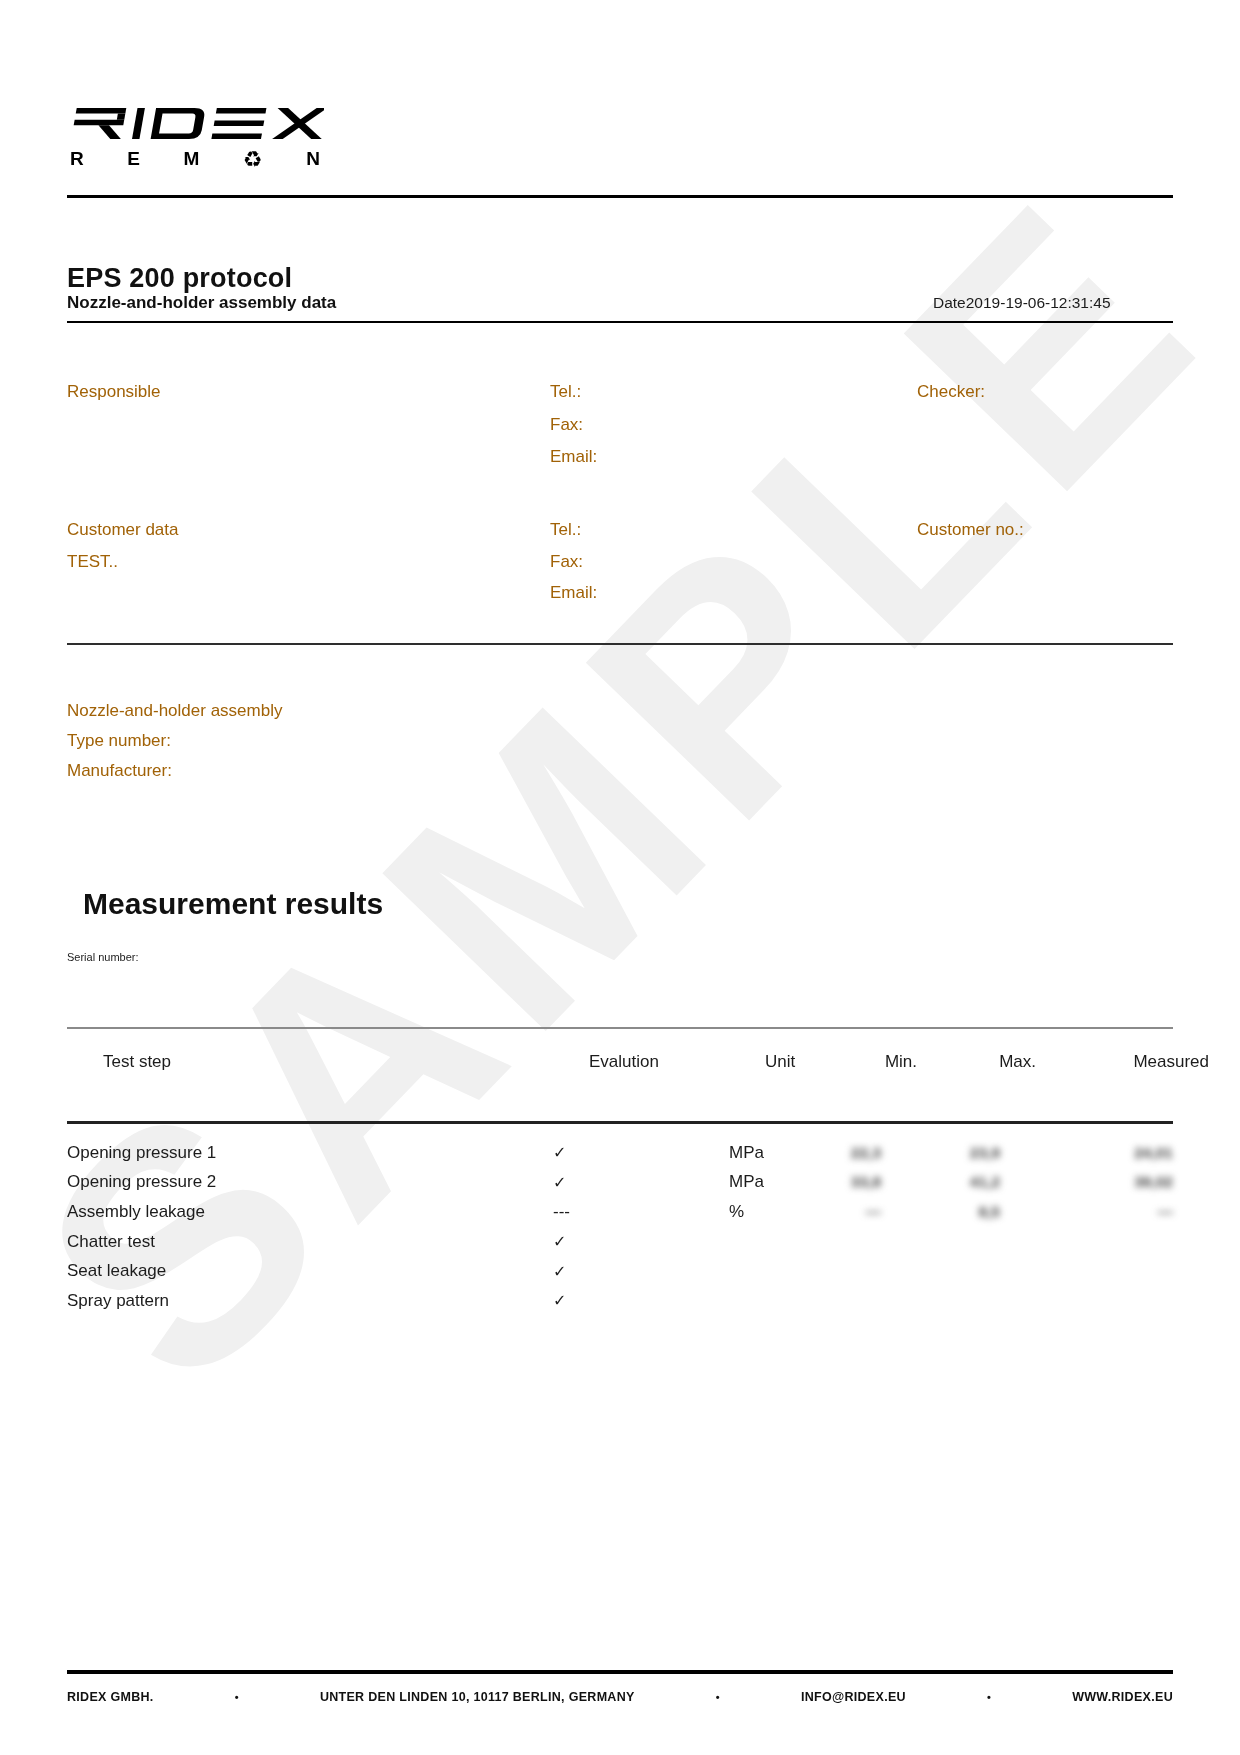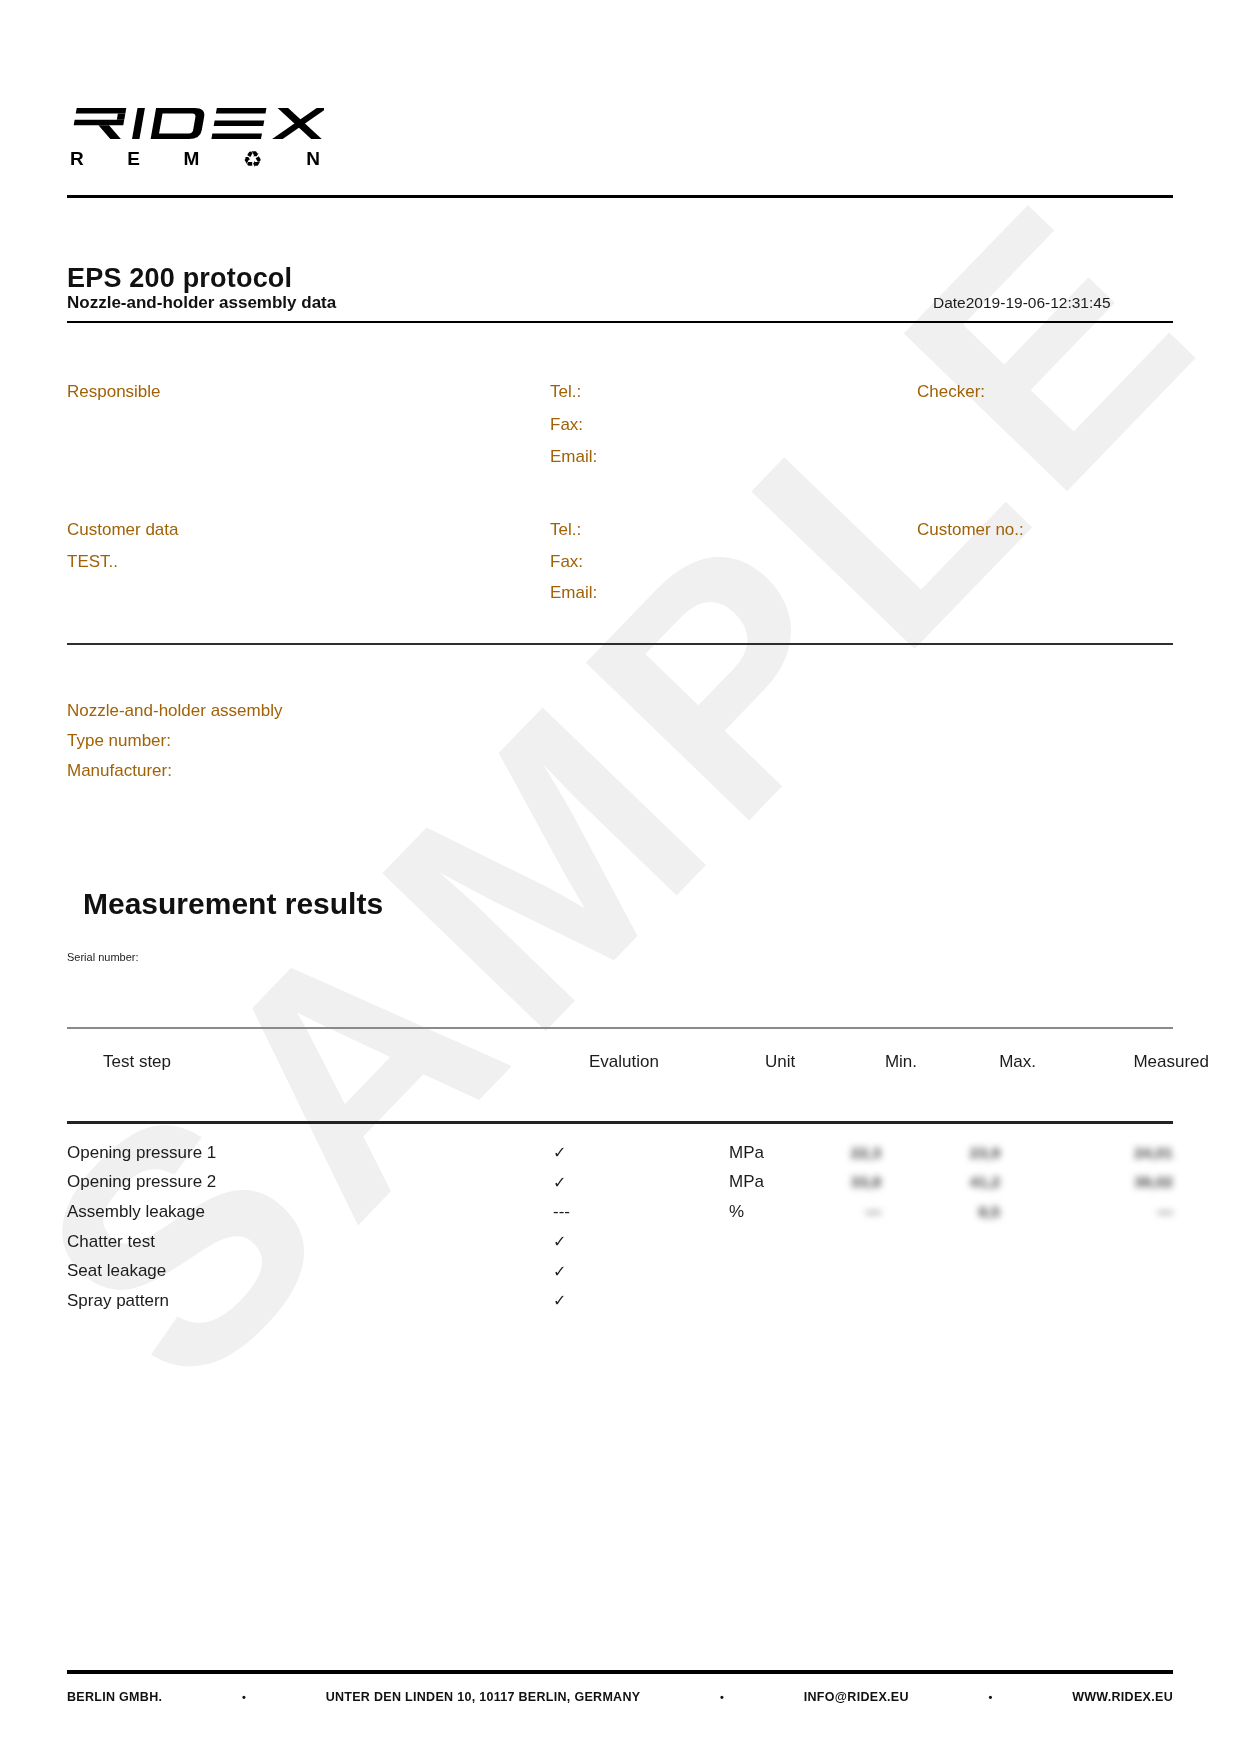--- a/index.html
+++ b/index.html
@@ -228,21 +228,21 @@
         <div class="c2 check">✓</div>
         <div class="c3"></div>
         <div class="c4"></div>
         <div class="c5"></div>
         <div class="c6"></div>
       </div>
 
     </div>
 
     <div class="abs footer">
-      <span>BERLIN GMBH.</span>
+      <span>RIDEX GMBH.</span>
       <span class="dot">•</span>
       <span>UNTER DEN LINDEN 10, 10117 BERLIN, GERMANY</span>
       <span class="dot">•</span>
       <span>INFO@RIDEX.EU</span>
       <span class="dot">•</span>
       <span>WWW.RIDEX.EU</span>
     </div>
 
   </div>
 </div>

